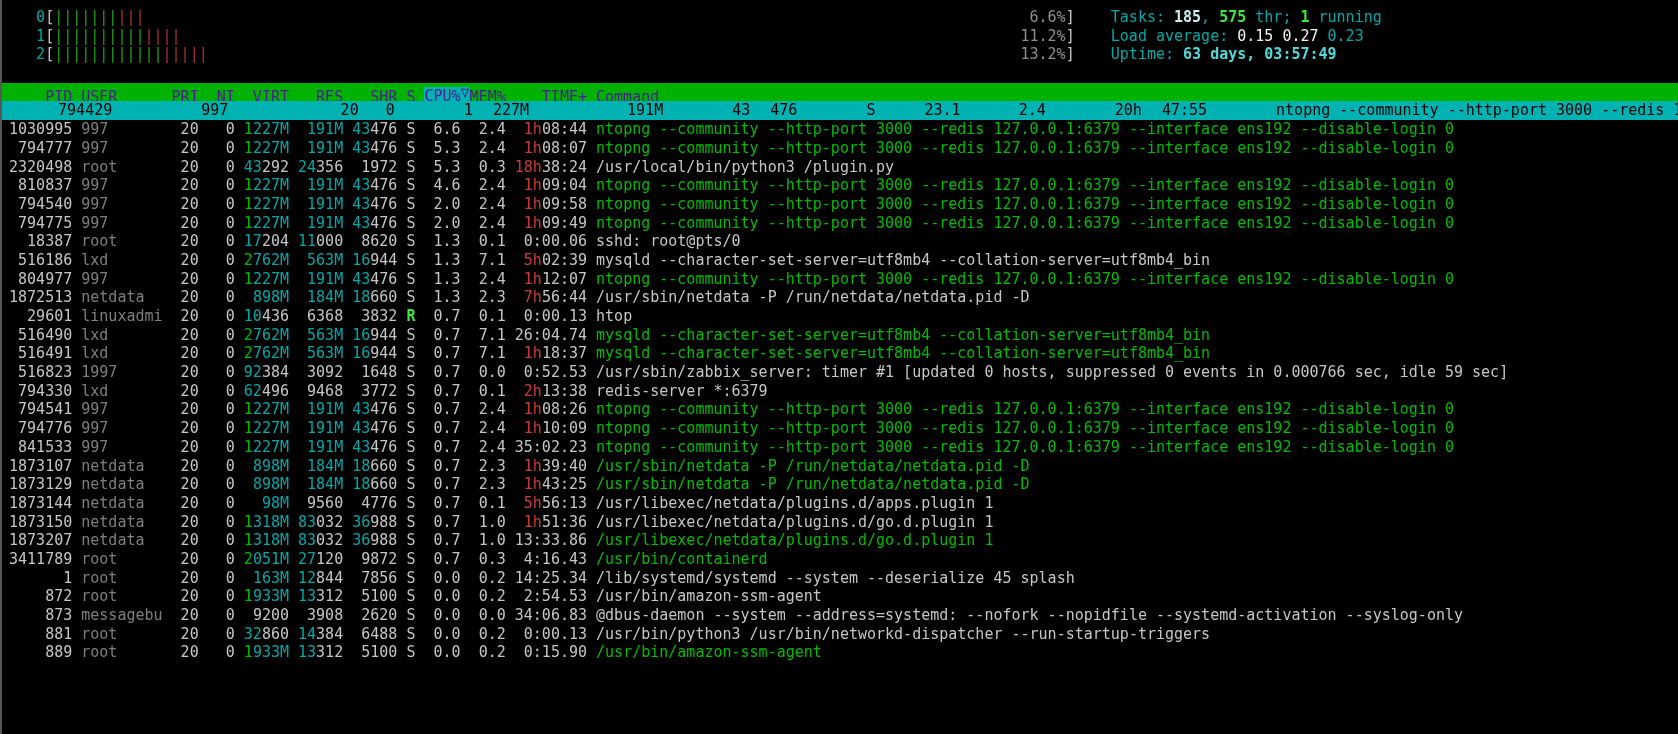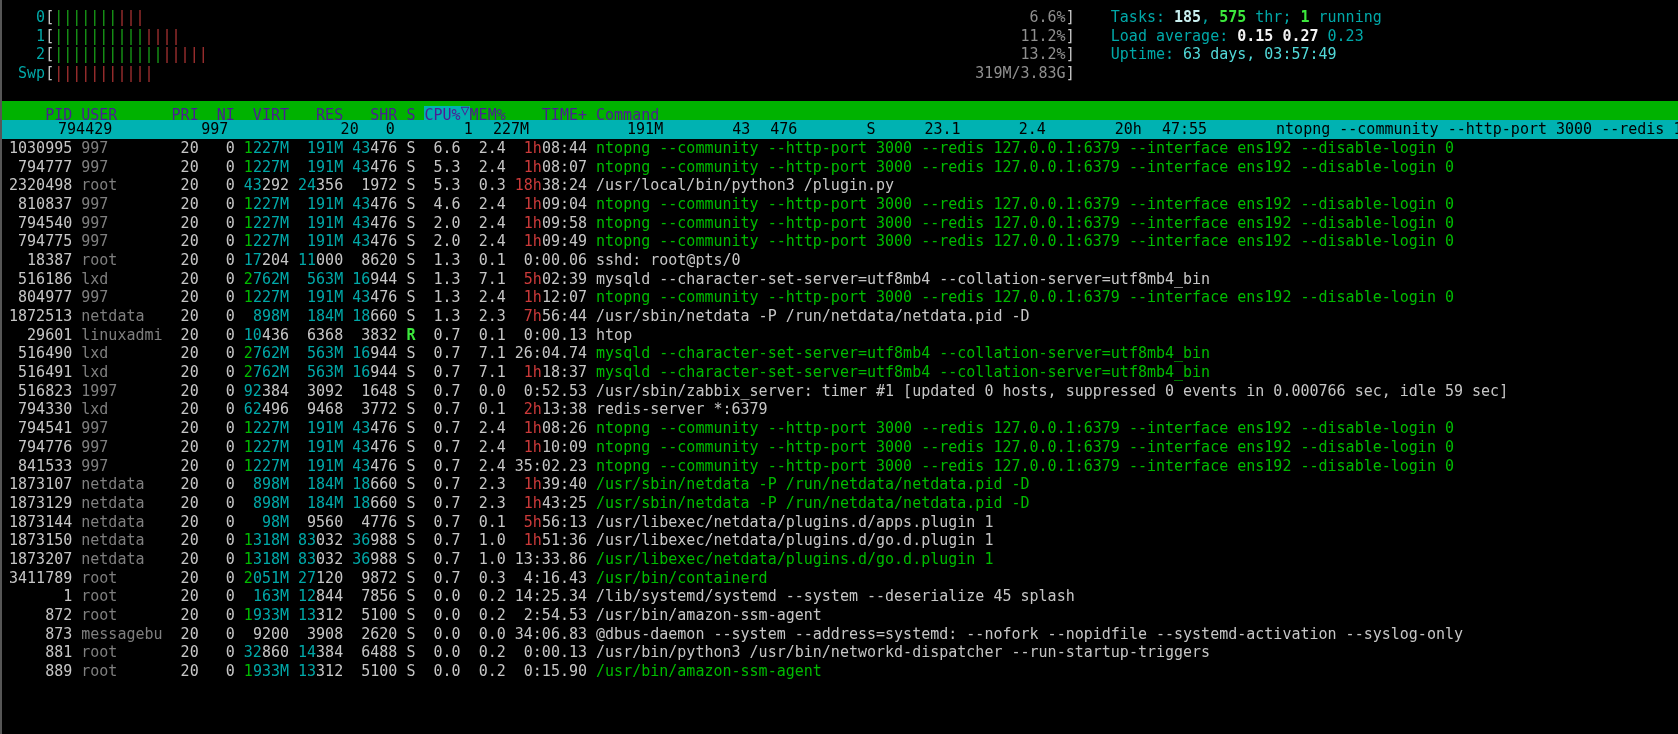--- a/index.html
+++ b/index.html
@@ -8,23 +8,23 @@
   #screen{
     position:relative;width:1678px;height:734px;background:#000;
     font-family:"DejaVu Sans Mono","Liberation Mono",monospace;
     font-size:15px;line-height:18.7px;
   }
   #edge{position:absolute;left:0;top:0;width:2px;height:100%;background:#565656;z-index:5;}
   #lines{position:absolute;top:8px;left:0;right:0;}
   .line{white-space:pre;height:18.7px;overflow:hidden;}
   
   .c-cyan{color:var(--cyan);}
-  .c-bcyan{color:var(--brightCyan);font-weight:normal;}
+  .c-bcyan{color:var(--brightCyan);font-weight:bold;}
   .c-pcyan{color:var(--paleCyan);font-weight:bold;}
-  .c-bwhite{color:var(--white);font-weight:bold;}
+  .c-bwhite{color:var(--white);font-weight:normal;}
   .c-gray{color:var(--gray);}
   .c-dgray{color:var(--dimGray);margin-top:12px;}
   .c-mgray{color:var(--midGray);}
   .c-green{color:var(--green);}
   .c-bgreen{color:var(--brightGreen);font-weight:bold;}
   .c-red{color:var(--red);}
   .b-green{color:var(--barGreen);}
   .b-red{color:var(--barRed);}
   .b-yellow{color:var(--barYellow);}
   .b-blue{color:var(--barBlue);}
@@ -37,21 +37,20 @@
 </style>
 </head>
 <body>
 
 <div id="screen">
   <div id="edge"></div>
   <div id="lines">
       <div class="line"><span class="c-cyan">    0</span><span class="c-gray">[</span><span class="b-green">|||||||</span><span class="b-red">|||</span><span>                                                                                                  </span><span class="c-mgray">6.6%</span><span class="c-gray">]</span><span>    </span><span><span class="c-cyan">Tasks: </span><span class="c-pcyan">185</span><span class="c-cyan">, </span><span class="c-bgreen">575</span><span class="c-cyan"> thr; </span><span class="c-bgreen">1</span><span class="c-cyan"> running</span></span></div>
       <div class="line"><span class="c-cyan">    1</span><span class="c-gray">[</span><span class="b-green">||||||||||</span><span class="b-red">||||</span><span>                                                                                             </span><span class="c-mgray">11.2%</span><span class="c-gray">]</span><span>    </span><span><span class="c-cyan">Load average: </span><span class="c-bwhite">0.15 </span><span class="c-bwhite">0.27 </span><span class="c-cyan">0.23</span></span></div>
       <div class="line"><span class="c-cyan">    2</span><span class="c-gray">[</span><span class="b-green">||||||||||||</span><span class="b-red">|||||</span><span>                                                                                          </span><span class="c-mgray">13.2%</span><span class="c-gray">]</span><span>    </span><span><span class="c-cyan">Uptime: </span><span class="c-bcyan">63 days, 03:57:49</span></span></div>
-      <div class="line"><span class="c-cyan">  Swp</span><span class="c-gray">[</span><span class="b-red">|||||||||||</span><span>                                                                                           </span><span class="c-mgray">319M/3.83G</span><span class="c-gray">]</span></div>
       <div class="line"></div>
       <div class="line hdr"><span>     PID</span><span> </span><span>USER     </span><span> </span><span>PRI</span><span> </span><span> NI</span><span> </span><span> VIRT</span><span> </span><span>  RES</span><span> </span><span>  SHR</span><span> </span><span>S</span><span> </span><span class="sortcol"><span>CPU%</span><span class="arrow">▽</span></span><span>MEM%</span><span> </span><span>   TIME+</span><span> </span><span>Command</span></div>
       <div class="line sel"><span><span class="c-gray">  794429</span></span><span><span> </span></span><span><span class="c-dgray">997      </span></span><span><span class="c-gray">  20   0</span></span><span><span> </span><span class="c-green">1</span><span class="c-cyan">227M</span></span><span><span> </span><span class="c-gray"> </span><span class="c-cyan">191M</span></span><span><span> </span><span class="c-cyan">43</span><span class="c-gray">476</span></span><span><span> </span><span class="c-gray">S</span></span><span><span class="c-gray"> 23.1</span></span><span><span class="c-gray">  2.4</span></span><span><span> </span><span class="c-red">20h</span><span class="c-gray">47:55</span></span><span><span> </span><span class="c-green">ntopng --community --http-port 3000 --redis 127.0.0.1:6379 --interface ens192 --disable-login 0</span></span></div>
       <div class="line"><span><span class="c-gray"> 1030995</span></span><span><span> </span></span><span><span class="c-dgray">997      </span></span><span><span class="c-gray">  20   0</span></span><span><span> </span><span class="c-green">1</span><span class="c-cyan">227M</span></span><span><span> </span><span class="c-gray"> </span><span class="c-cyan">191M</span></span><span><span> </span><span class="c-cyan">43</span><span class="c-gray">476</span></span><span><span> </span><span class="c-gray">S</span></span><span><span class="c-gray">  6.6</span></span><span><span class="c-gray">  2.4</span></span><span><span> </span><span class="c-gray"> </span><span class="c-red">1h</span><span class="c-gray">08:44</span></span><span><span> </span><span class="c-green">ntopng --community --http-port 3000 --redis 127.0.0.1:6379 --interface ens192 --disable-login 0</span></span></div>
       <div class="line"><span><span class="c-gray">  794777</span></span><span><span> </span></span><span><span class="c-dgray">997      </span></span><span><span class="c-gray">  20   0</span></span><span><span> </span><span class="c-green">1</span><span class="c-cyan">227M</span></span><span><span> </span><span class="c-gray"> </span><span class="c-cyan">191M</span></span><span><span> </span><span class="c-cyan">43</span><span class="c-gray">476</span></span><span><span> </span><span class="c-gray">S</span></span><span><span class="c-gray">  5.3</span></span><span><span class="c-gray">  2.4</span></span><span><span> </span><span class="c-gray"> </span><span class="c-red">1h</span><span class="c-gray">08:07</span></span><span><span> </span><span class="c-green">ntopng --community --http-port 3000 --redis 127.0.0.1:6379 --interface ens192 --disable-login 0</span></span></div>
       <div class="line"><span><span class="c-gray"> 2320498</span></span><span><span> </span></span><span><span class="c-dgray">root     </span></span><span><span class="c-gray">  20   0</span></span><span><span> </span><span class="c-cyan">43</span><span class="c-gray">292</span></span><span><span> </span><span class="c-cyan">24</span><span class="c-gray">356</span></span><span><span> </span><span class="c-gray"> </span><span class="c-gray">1972</span></span><span><span> </span><span class="c-gray">S</span></span><span><span class="c-gray">  5.3</span></span><span><span class="c-gray">  0.3</span></span><span><span> </span><span class="c-red">18h</span><span class="c-gray">38:24</span></span><span><span> </span><span class="c-gray">/usr/local/bin/python3 /plugin.py</span></span></div>
       <div class="line"><span><span class="c-gray">  810837</span></span><span><span> </span></span><span><span class="c-dgray">997      </span></span><span><span class="c-gray">  20   0</span></span><span><span> </span><span class="c-green">1</span><span class="c-cyan">227M</span></span><span><span> </span><span class="c-gray"> </span><span class="c-cyan">191M</span></span><span><span> </span><span class="c-cyan">43</span><span class="c-gray">476</span></span><span><span> </span><span class="c-gray">S</span></span><span><span class="c-gray">  4.6</span></span><span><span class="c-gray">  2.4</span></span><span><span> </span><span class="c-gray"> </span><span class="c-red">1h</span><span class="c-gray">09:04</span></span><span><span> </span><span class="c-green">ntopng --community --http-port 3000 --redis 127.0.0.1:6379 --interface ens192 --disable-login 0</span></span></div>
       <div class="line"><span><span class="c-gray">  794540</span></span><span><span> </span></span><span><span class="c-dgray">997      </span></span><span><span class="c-gray">  20   0</span></span><span><span> </span><span class="c-green">1</span><span class="c-cyan">227M</span></span><span><span> </span><span class="c-gray"> </span><span class="c-cyan">191M</span></span><span><span> </span><span class="c-cyan">43</span><span class="c-gray">476</span></span><span><span> </span><span class="c-gray">S</span></span><span><span class="c-gray">  2.0</span></span><span><span class="c-gray">  2.4</span></span><span><span> </span><span class="c-gray"> </span><span class="c-red">1h</span><span class="c-gray">09:58</span></span><span><span> </span><span class="c-green">ntopng --community --http-port 3000 --redis 127.0.0.1:6379 --interface ens192 --disable-login 0</span></span></div>
       <div class="line"><span><span class="c-gray">  794775</span></span><span><span> </span></span><span><span class="c-dgray">997      </span></span><span><span class="c-gray">  20   0</span></span><span><span> </span><span class="c-green">1</span><span class="c-cyan">227M</span></span><span><span> </span><span class="c-gray"> </span><span class="c-cyan">191M</span></span><span><span> </span><span class="c-cyan">43</span><span class="c-gray">476</span></span><span><span> </span><span class="c-gray">S</span></span><span><span class="c-gray">  2.0</span></span><span><span class="c-gray">  2.4</span></span><span><span> </span><span class="c-gray"> </span><span class="c-red">1h</span><span class="c-gray">09:49</span></span><span><span> </span><span class="c-green">ntopng --community --http-port 3000 --redis 127.0.0.1:6379 --interface ens192 --disable-login 0</span></span></div>
       <div class="line"><span><span class="c-gray">   18387</span></span><span><span> </span></span><span><span class="c-dgray">root     </span></span><span><span class="c-gray">  20   0</span></span><span><span> </span><span class="c-cyan">17</span><span class="c-gray">204</span></span><span><span> </span><span class="c-cyan">11</span><span class="c-gray">000</span></span><span><span> </span><span class="c-gray"> </span><span class="c-gray">8620</span></span><span><span> </span><span class="c-gray">S</span></span><span><span class="c-gray">  1.3</span></span><span><span class="c-gray">  0.1</span></span><span><span> </span><span class="c-gray"> </span><span class="c-gray">0:00.06</span></span><span><span> </span><span class="c-gray">sshd: root@pts/0</span></span></div>

